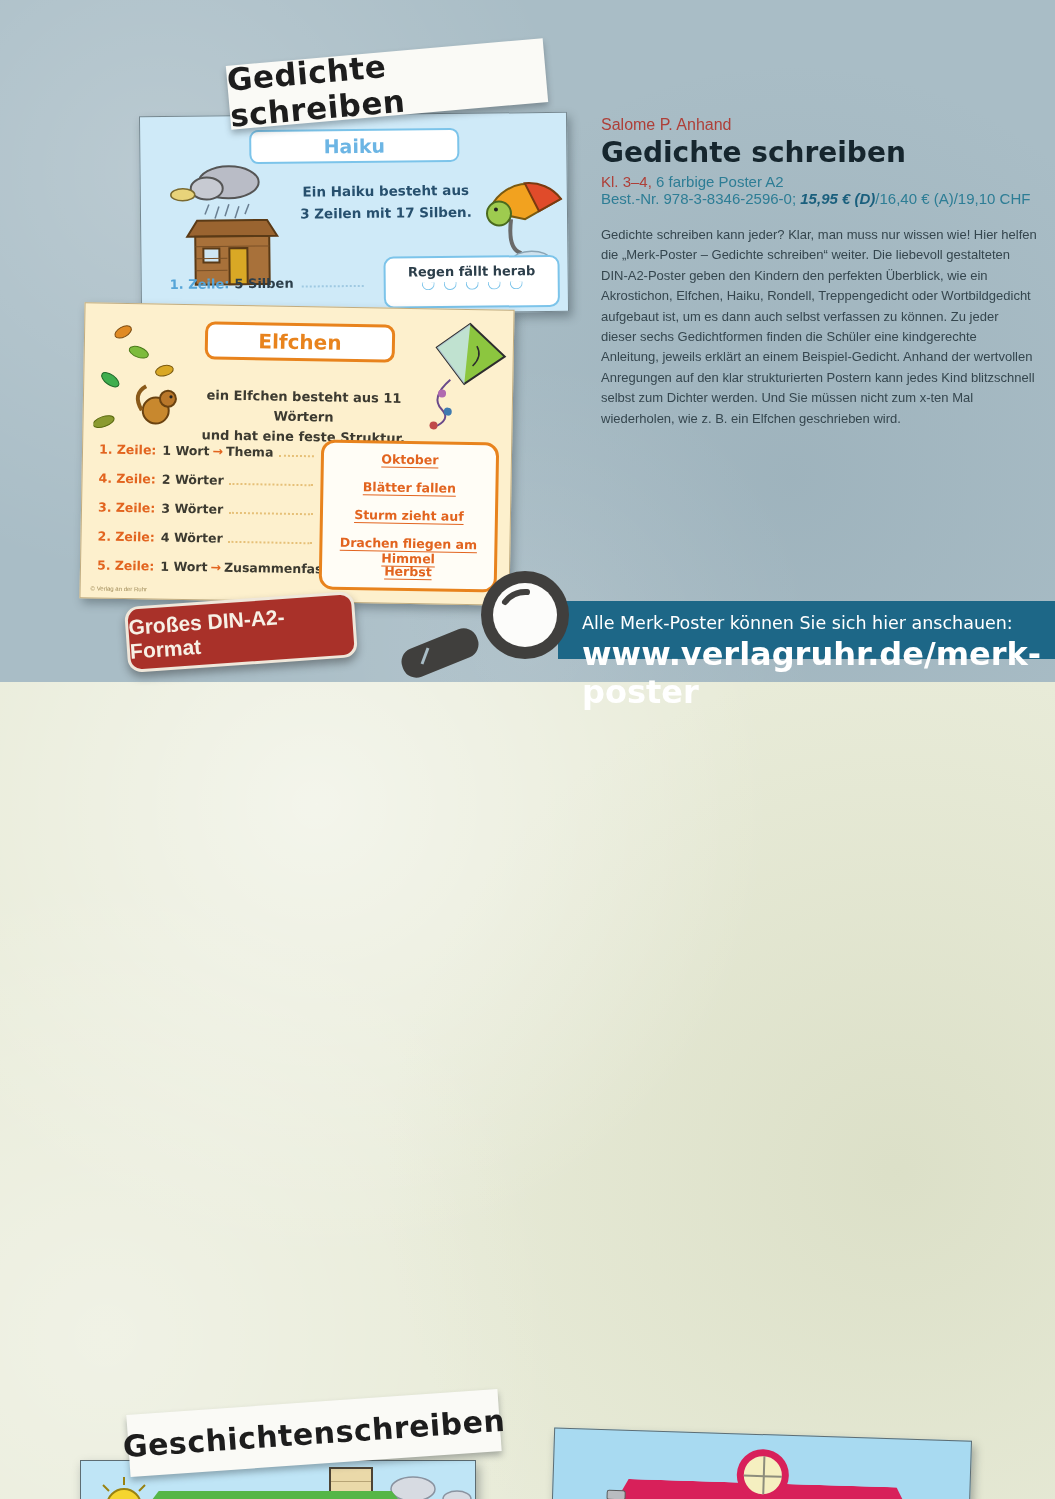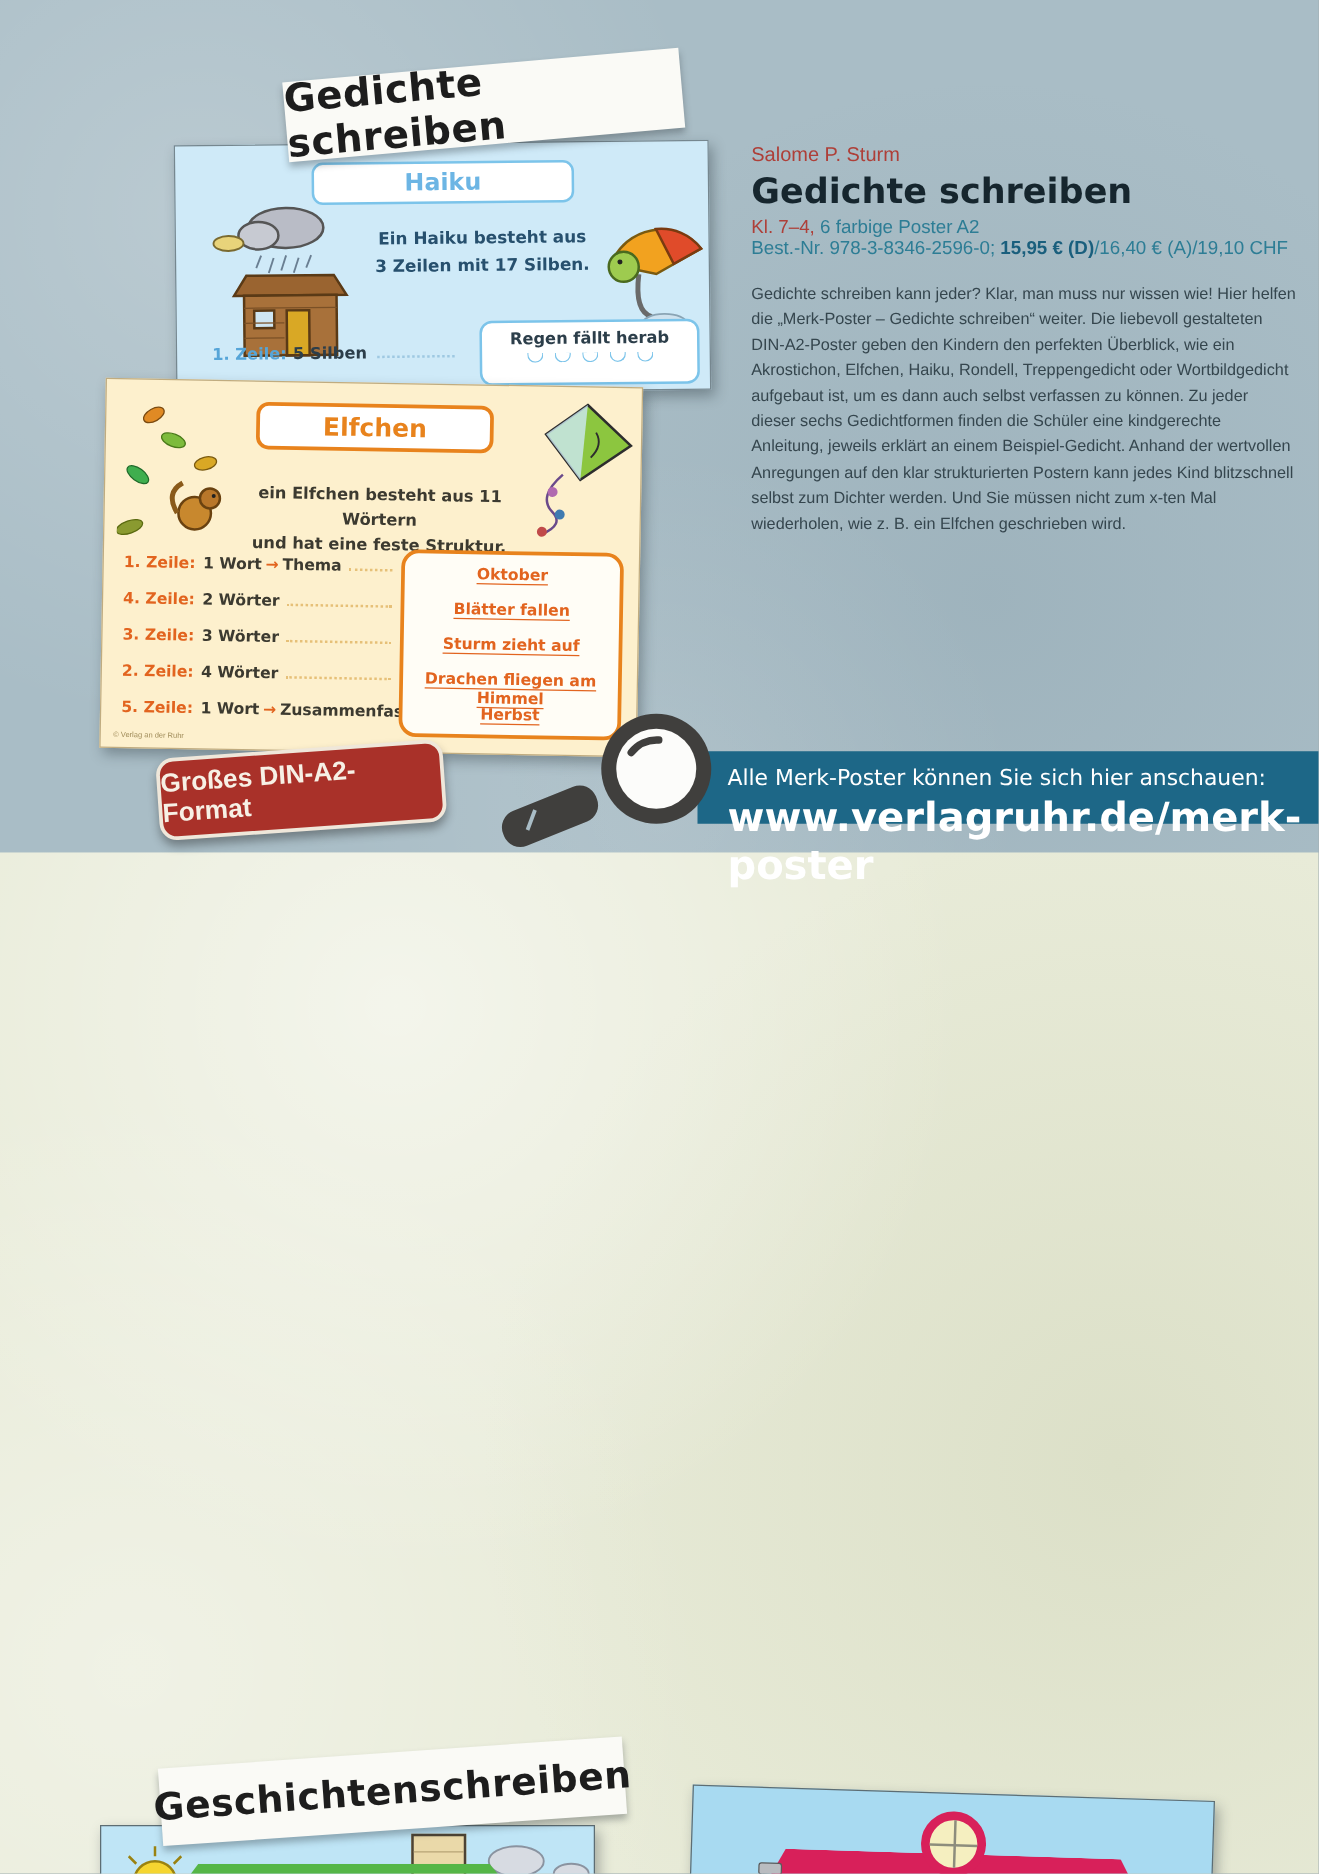--- a/index.html
+++ b/index.html
@@ -102,21 +102,21 @@
     position:absolute; left:558px; top:601px; width:497px; height:58px; background:#1d6787;
     color:#fff; padding:12px 0 0 24px; z-index:4;
   }
   #banner .b1 { font-size:17.5px; font-family:"DejaVu Sans", sans-serif; }
   #banner .b2 { font-size:32px; font-weight:800; font-family:"DejaVu Sans", sans-serif; margin-top:2px; }
   
   .author { color:#ae3f38; font-size:16px; }
   .prod-title { color:#16262e; font-family:"DejaVu Sans", sans-serif; font-weight:700; }
   .meta, .order { color:#2d7d95; font-size:15px; }
   .meta .red { color:#ae3f38; }
-  .order b { color:#1a5f7d; }
+  .order b { color:#1a5f7d;font-style:italic; }
   #product-top { position:absolute; left:601px; top:116px; width:440px; }
   #product-top .prod-title { font-size:28px; margin:2px 0 4px 0; }
   #product-top .body {
     margin-top:18px; color:#35464e; font-size:13px; line-height:1.57; width:436px;
     font-family:"Liberation Sans", sans-serif;
   }
   
   #poster-satz {
     position:absolute; left:80px; top:778px; width:396px; height:552px;
     background:#bfe5f6; border:1px solid #5d6d73; z-index:2;
@@ -285,24 +285,24 @@
 
     <svg id="magnifier" viewBox="0 0 195 120">
       <rect x="8" y="78" width="80" height="30" rx="14" fill="#403f3d" transform="rotate(-22 48 93)"></rect>
       <line x1="30" y1="104" x2="36" y2="88" stroke="#a9bdc6" stroke-width="3" transform="rotate(-0 0 0)"></line>
       <circle cx="133" cy="55" r="44" fill="#403f3d"></circle>
       <circle cx="133" cy="55" r="32" fill="#fcfcfa"></circle>
       <path d="M113 42 a26 26 0 0 1 22 -10" fill="none" stroke="#403f3d" stroke-width="6" stroke-linecap="round"></path>
     </svg>
 
     <div id="product-top">
-      <div class="author">Salome P. Sturm</div>
+      <div class="author">Salome P. Anhand</div>
       <div class="prod-title">Gedichte schreiben</div>
       <div class="meta">
-        <span class="red">Kl. 7–4,</span><span> 6 farbige Poster A2</span>
+        <span class="red">Kl. 3–4,</span><span> 6 farbige Poster A2</span>
       </div>
       <div class="order">
         <span>Best.-Nr. 978-3-8346-2596-0; </span><b>15,95 € (D)</b><span>/16,40 € (A)/19,10 CHF</span>
       </div>
       <div class="body">Gedichte schreiben kann jeder? Klar, man muss nur wissen wie! Hier helfen die „Merk-Poster – Gedichte schreiben“ weiter. Die liebevoll gestalteten DIN-A2-Poster geben den Kindern den perfekten Überblick, wie ein Akrostichon, Elfchen, Haiku, Rondell, Treppengedicht oder Wortbildgedicht aufgebaut ist, um es dann auch selbst verfassen zu können. Zu jeder dieser sechs Gedichtformen finden die Schüler eine kindgerechte Anleitung, jeweils erklärt an einem Beispiel-Gedicht. Anhand der wertvollen Anregungen auf den klar strukturierten Postern kann jedes Kind blitzschnell selbst zum Dichter werden. Und Sie müssen nicht zum x-ten Mal wiederholen, wie z. B. ein Elfchen geschrieben wird.</div>
     </div>
 
     <div id="banner">
       <div class="b1">Alle Merk-Poster können Sie sich hier anschauen:</div>
       <div class="b2">www.verlagruhr.de/merk-poster</div>

